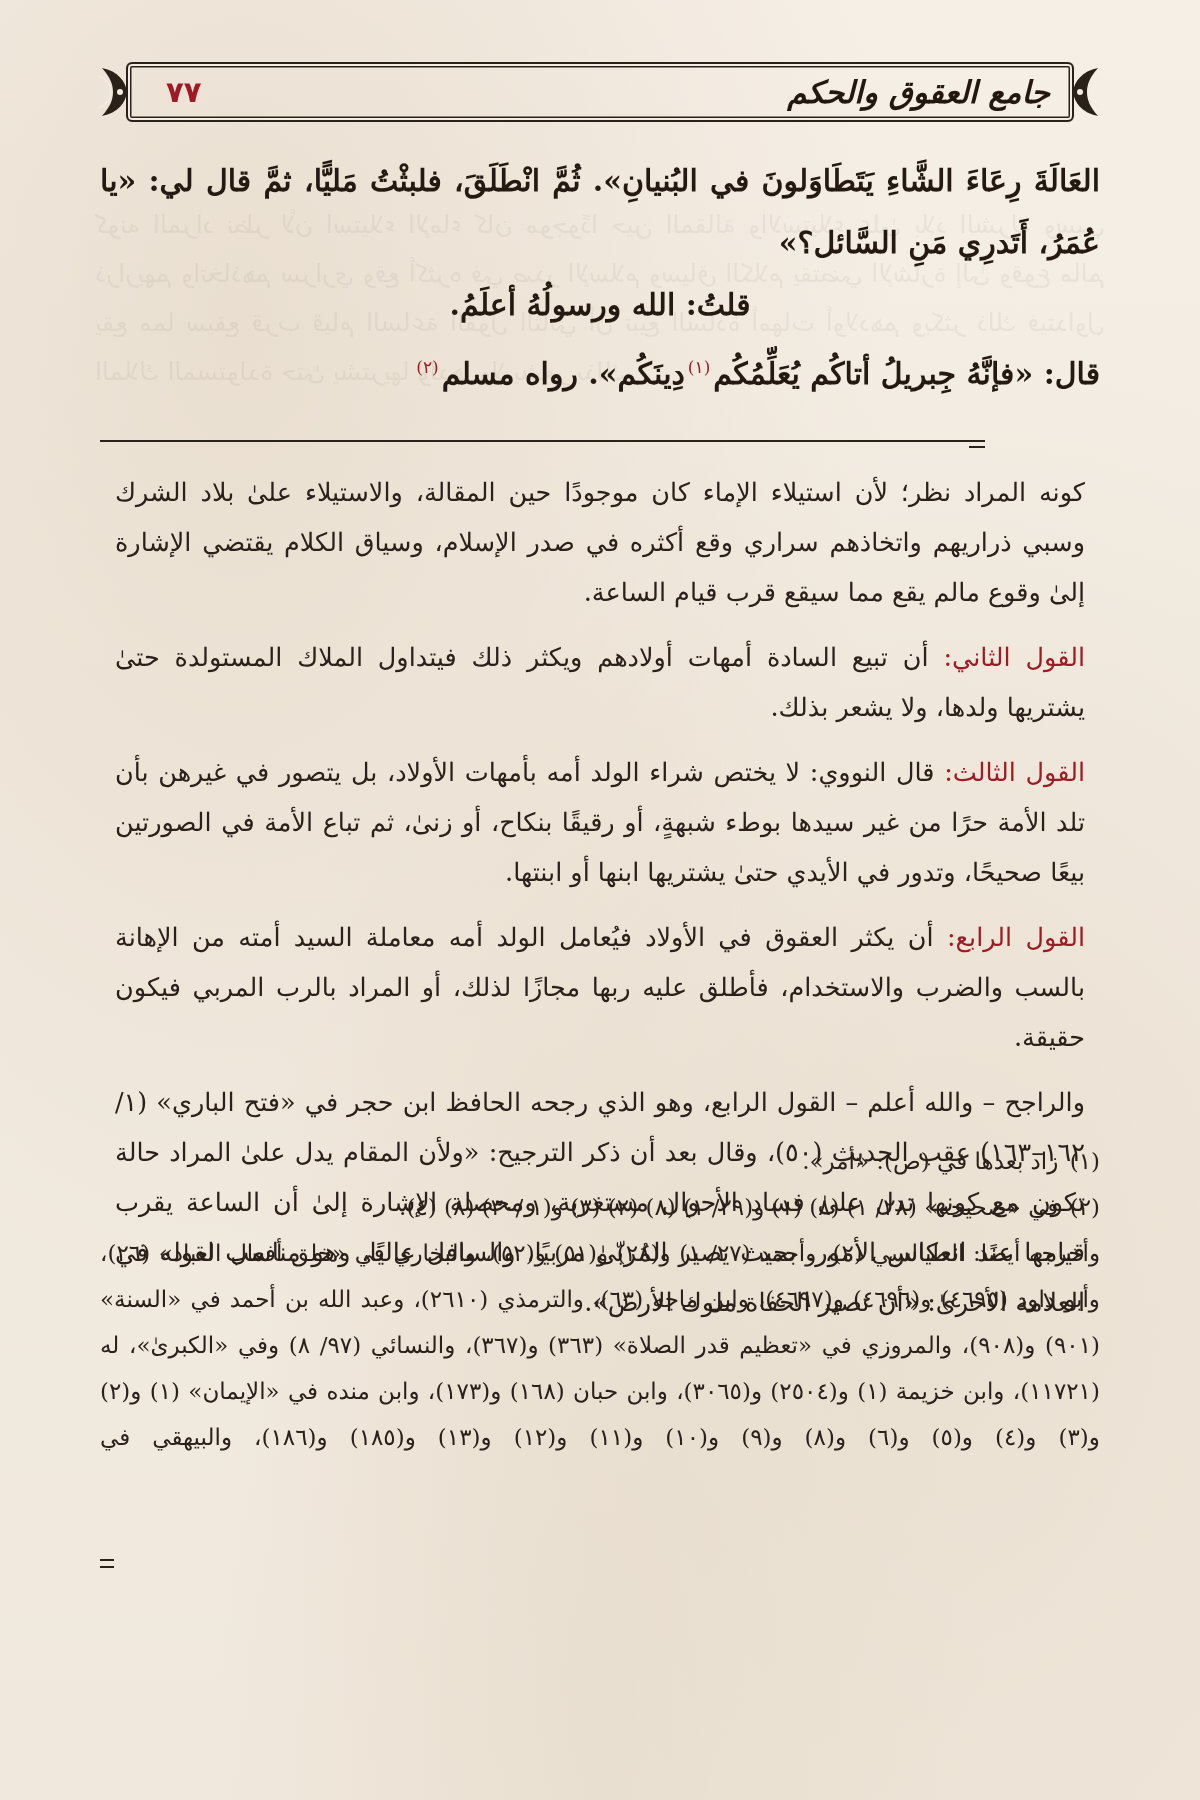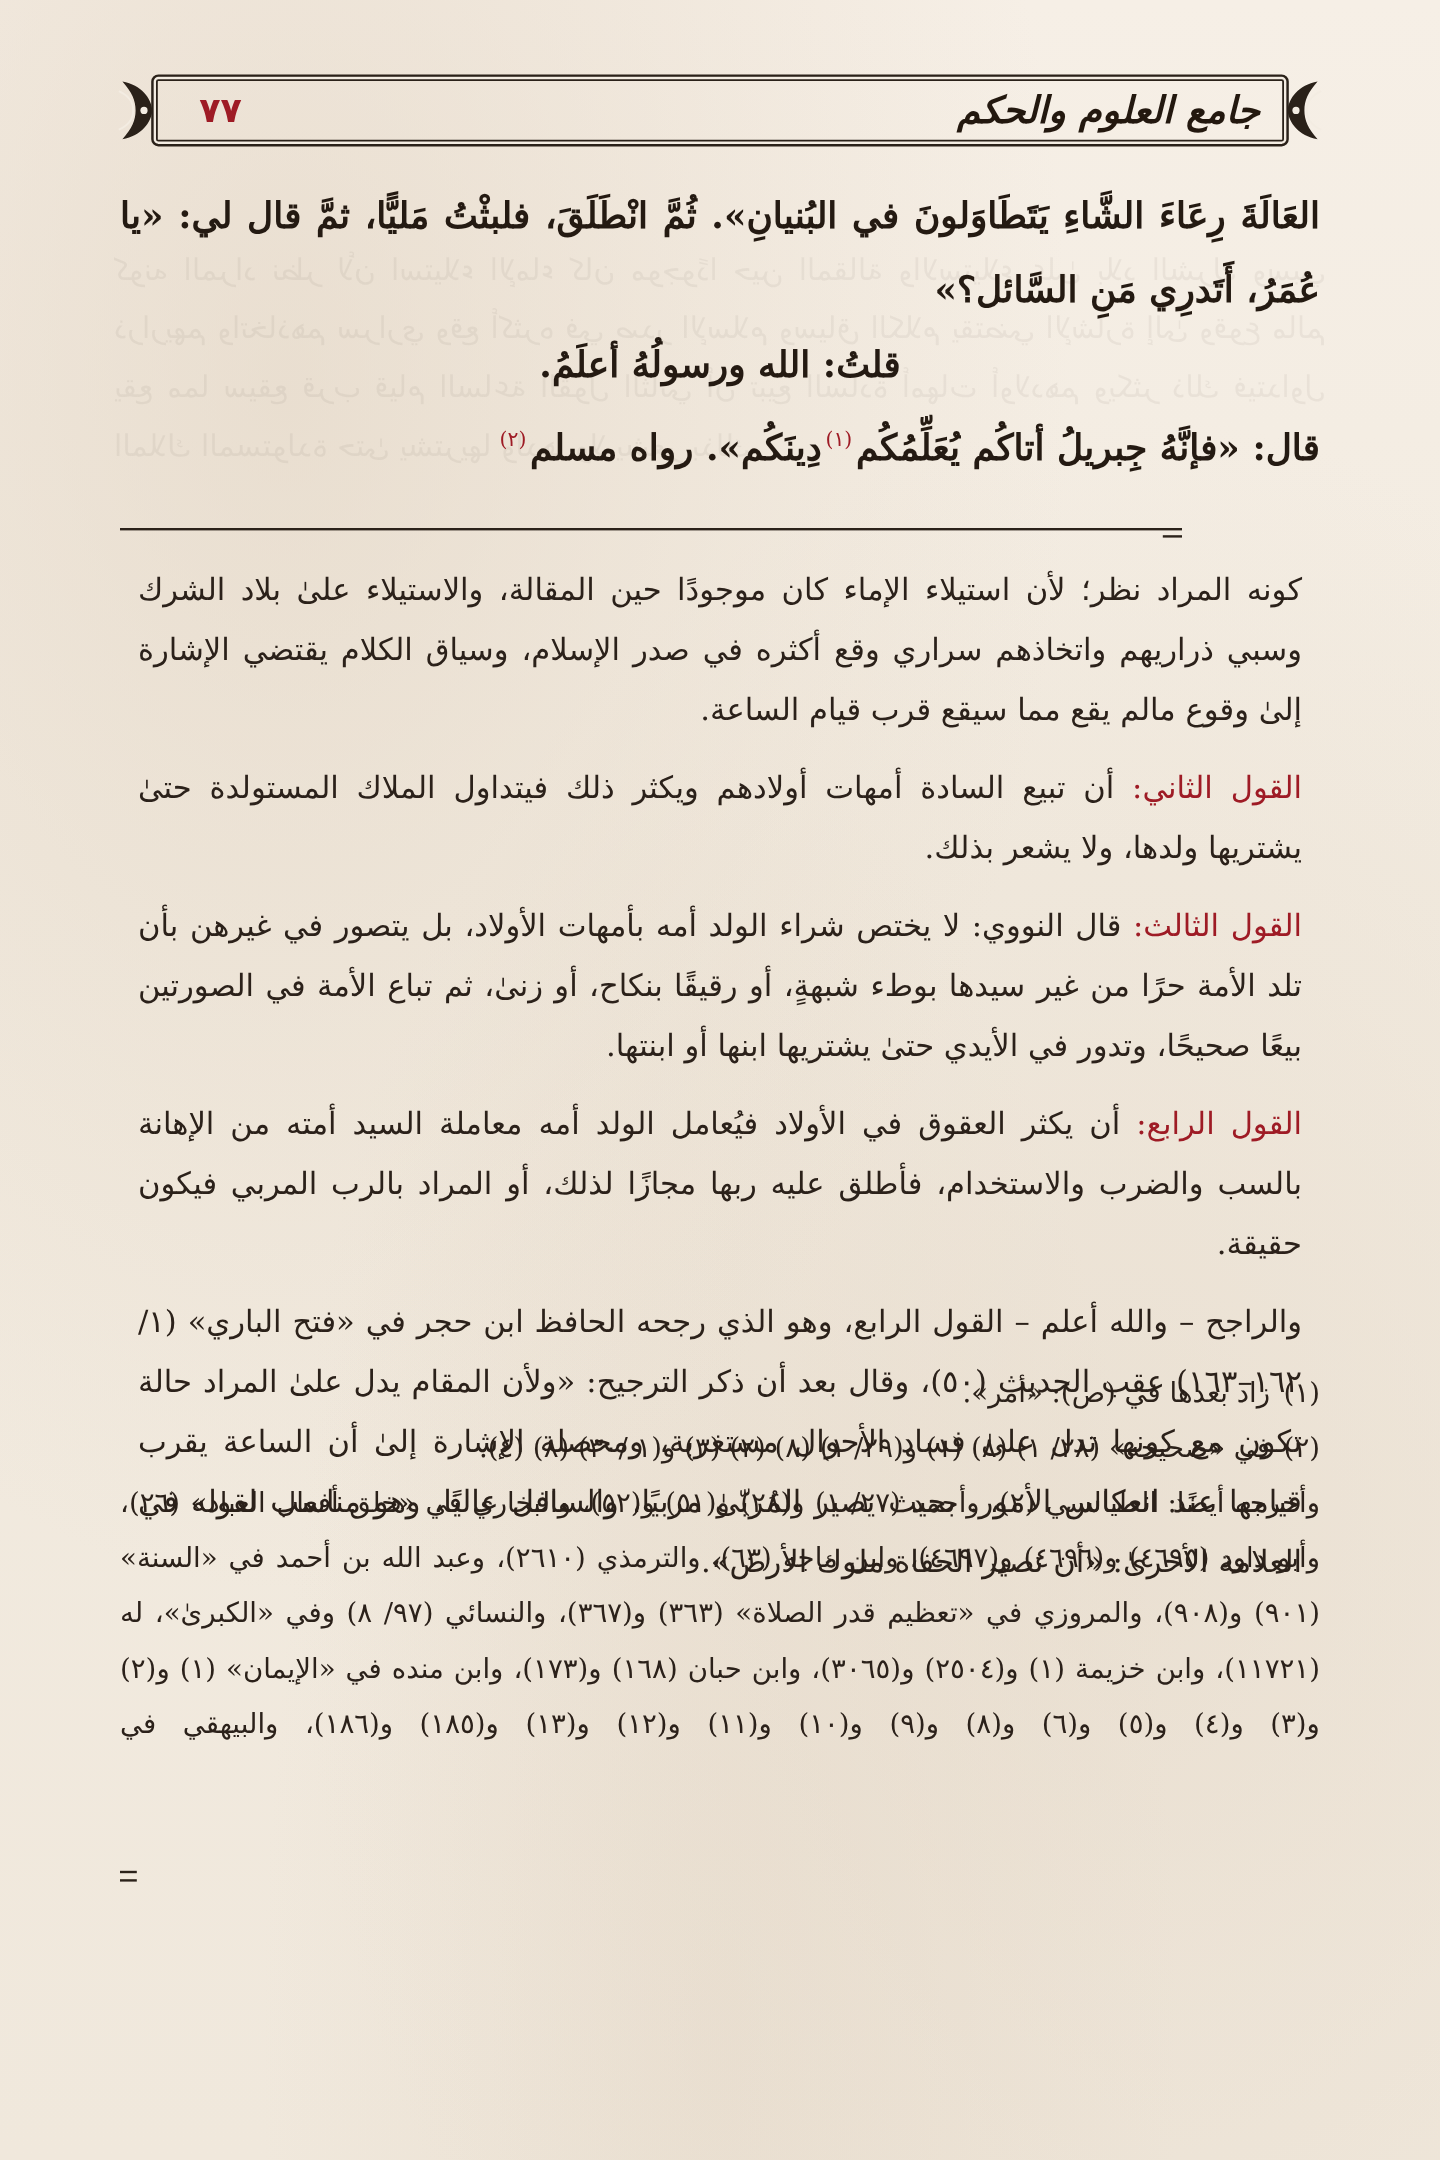--- a/index.html
+++ b/index.html
@@ -209,21 +209,21 @@
 
     <div class="orn orn-left">
       <svg viewBox="0 0 34 52" width="34" height="52" aria-hidden="true">
         <path d="M4 2 C20 5, 28 16, 29 26 C28 36, 20 47, 4 50 C12 41, 15 34, 15 26 C15 18, 12 11, 4 2 Z" fill="#2a2119"></path>
         <circle cx="22" cy="26" r="3" fill="#f3ece2"></circle>
         <path d="M1 10 C10 14, 13 20, 13 26 C13 32, 10 38, 1 42" fill="none" stroke="#f3ece2" stroke-width="1.6"></path>
       </svg>
     </div>
 
     <div class="page-number">٧٧</div>
-    <div class="book-title">جامع العلوم والحكم</div>
+    <div class="book-title">جامع العقوق والحكم</div>
   </div>
 
   <div class="hadith">
     <div class="l1">العَالَةَ رِعَاءَ الشَّاءِ يَتَطَاوَلونَ في البُنيانِ». ثُمَّ انْطَلَقَ، فلبثْتُ مَليًّا، ثمَّ قال لي: «يا</div>
     <div class="l2">عُمَرُ، أَتَدرِي مَنِ السَّائل؟»</div>
     <div class="l3">قلتُ: الله ورسولُهُ أعلَمُ.</div>
     <div class="l4">
       <span>قال: «فإنَّهُ جِبريلُ أتاكُم يُعَلِّمُكُم</span><span class="fn-ref">(١)</span><span>دِينَكُم». رواه مسلم</span><span class="fn-ref">(٢)</span>
     </div>
   </div>

